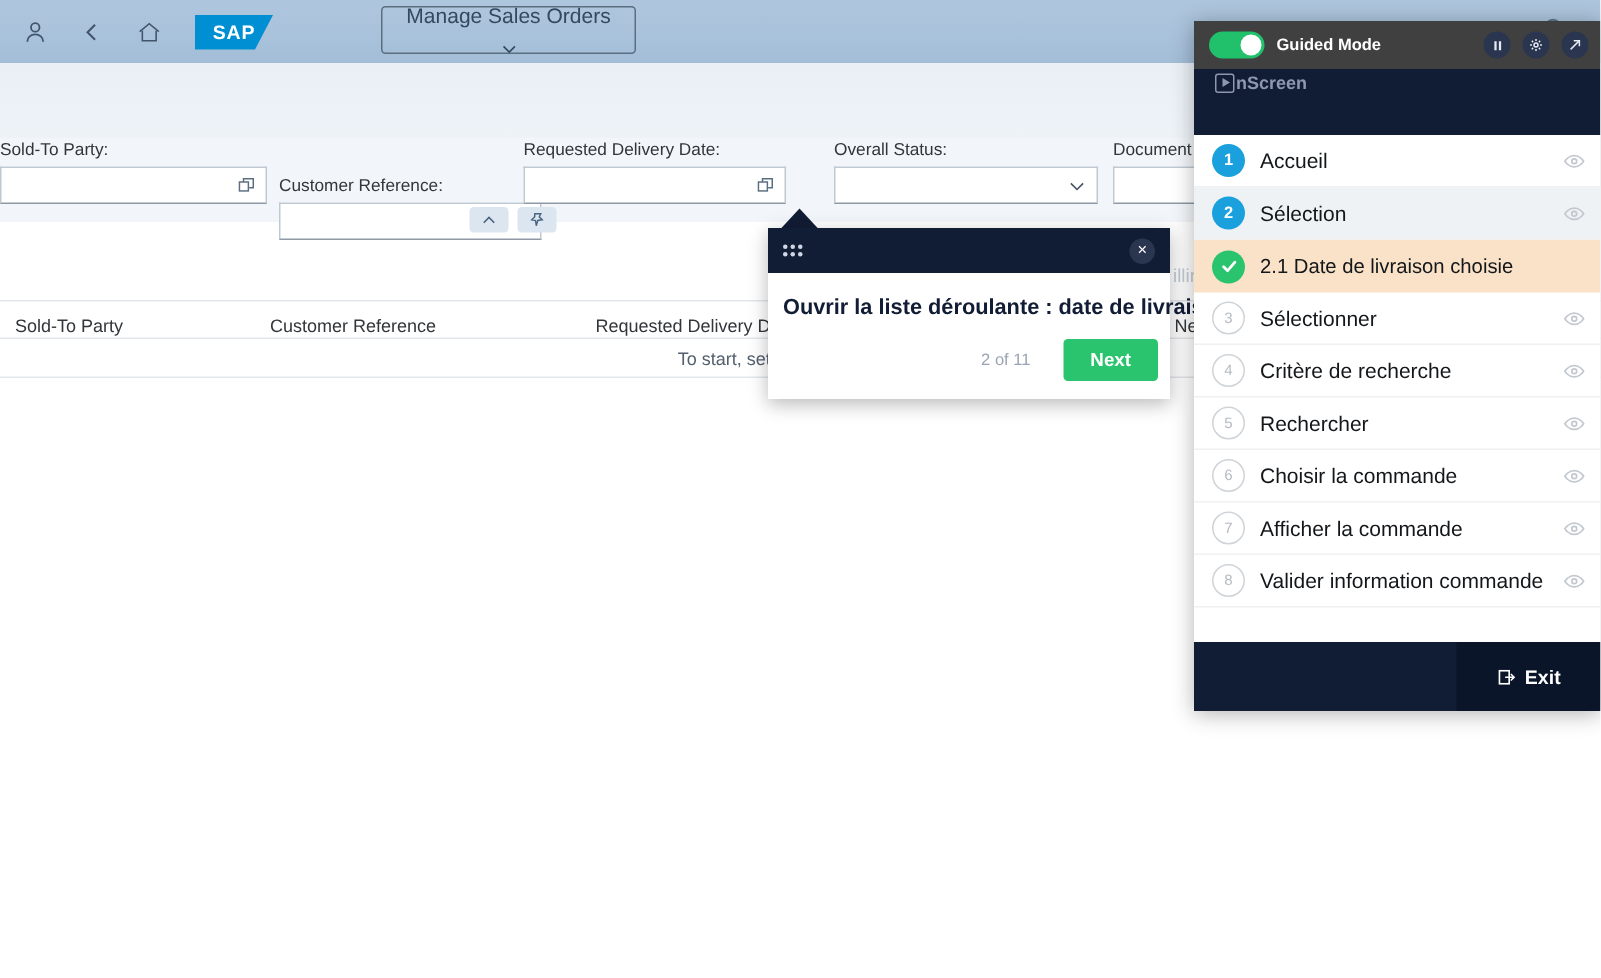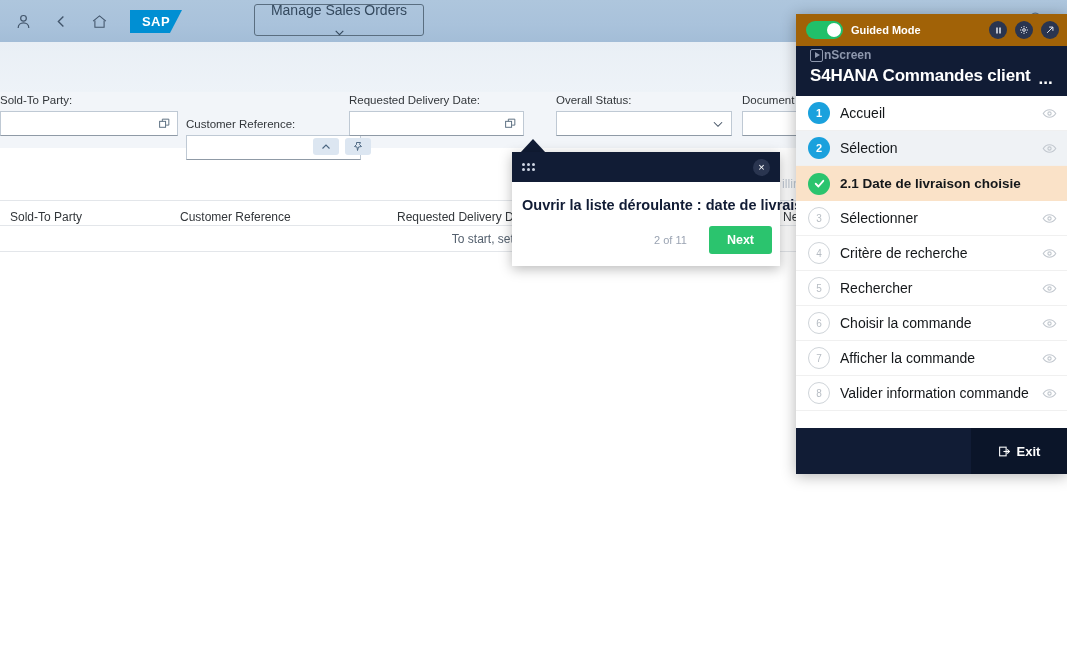--- a/index.html
+++ b/index.html
@@ -149,39 +149,39 @@
     padding: 7px 18px; border-radius: 3px; border: none;
   }
 
   
   .panel {
     position: absolute; left: 796px; top: 14px; width: 271px; height: 460px;
     background: #fff; box-shadow: 0 2px 14px rgba(0,0,0,.3);
     display: flex; flex-direction: column; overflow: hidden;
   }
   .panel-topbar {
-    height: 32px; background: #a16207; display: flex; align-items: center;
+    height: 32px; background: #404040; display: flex; align-items: center;
     padding: 0 8px 0 10px; gap: 8px;
   }
   .toggle {
     width: 37px; height: 18px; border-radius: 10px; background: #21c06a;
     position: relative; flex: none;
   }
   .toggle .knob {
     position: absolute; right: 2px; top: 2px; width: 14px; height: 14px;
     border-radius: 50%; background: #fff;
   }
   .gm-label { color: #fff; font-size: 11px; font-weight: bold; flex: 1; }
   .round-btn {
     width: 18px; height: 18px; border-radius: 50%; background: #2a3550;
     display: flex; align-items: center; justify-content: center;
     color: #e6eaf2; flex: none;
   }
   .panel-brandbar { background: #111c35; padding: 2px 14px 10px 14px; }
-  .brand-logo { display: flex; align-items: center; gap: 1px; margin-bottom: 4px; }
+  .brand-logo { display: flex; align-items: center; gap: 1px; margin-bottom: 18px; }
   .brand-mark {
     width: 13px; height: 13px; border: 1.6px solid #8d97ad; border-radius: 2px;
     display: flex; align-items: center; justify-content: center;
   }
   .brand-mark i {
     width: 0; height: 0; border-left: 5px solid #8d97ad;
     border-top: 3.5px solid transparent; border-bottom: 3.5px solid transparent;
     display: block; margin-left: 1px;
   }
   .brand-text { color: #8d97ad; font-size: 12px; font-weight: bold; }
@@ -198,21 +198,21 @@
   .step.active { background: #fae2c8; border-bottom: none; }
   .badge {
     width: 22px; height: 22px; border-radius: 50%; flex: none;
     display: flex; align-items: center; justify-content: center;
     font-size: 11px; font-weight: bold;
   }
   .badge.done { background: #1aa1dd; color: #fff; }
   .badge.todo { border: 1.3px solid #cfd4d9; color: #b6bcc3; background: #fff; font-weight: normal; font-size: 10px; }
   .badge.check { background: #2bc46e; color: #fff; }
   .step-label { flex: 1; font-size: 14px; color: #14171a; white-space: nowrap; }
-  .step.active .step-label { font-weight: bold; font-size: 13.5px; }
+  .step.active .step-label { font-weight: normal; font-size: 13.5px; }
   .eye { color: #c2c8cf; flex: none; display: flex; }
 
   .panel-foot {
     height: 46px; background: #111c35; display: flex; align-items: stretch;
   }
   .foot-spacer { flex: 1; }
   .foot-exit {
     width: 96px; background: #0b1529; display: flex; align-items: center;
     justify-content: center; gap: 6px; color: #fff; font-size: 13px; font-weight: bold;
   }
@@ -399,24 +399,20 @@
       </div>
     </div>
 
     <div class="panel-brandbar">
       <div class="brand-logo">
         <span class="brand-mark">
             <i></i>
           </span>
         <span class="brand-text">nScreen</span>
       </div>
-      <div class="brand-title-row">
-        <span class="brand-title">S4HANA Commandes client</span>
-        <span class="brand-dots">...</span>
-      </div>
     </div>
 
     <div class="steps">
 
       <div class="step">
         <span class="badge done">1</span>
         <span class="step-label">Accueil</span>
         <span class="eye">
           <svg width="15" height="15" viewBox="0 0 24 24" fill="none" stroke="currentColor" stroke-width="1.8">
             <path d="M2 12s3.8-6 10-6 10 6 10 6-3.8 6-10 6-10-6-10-6z"></path>

